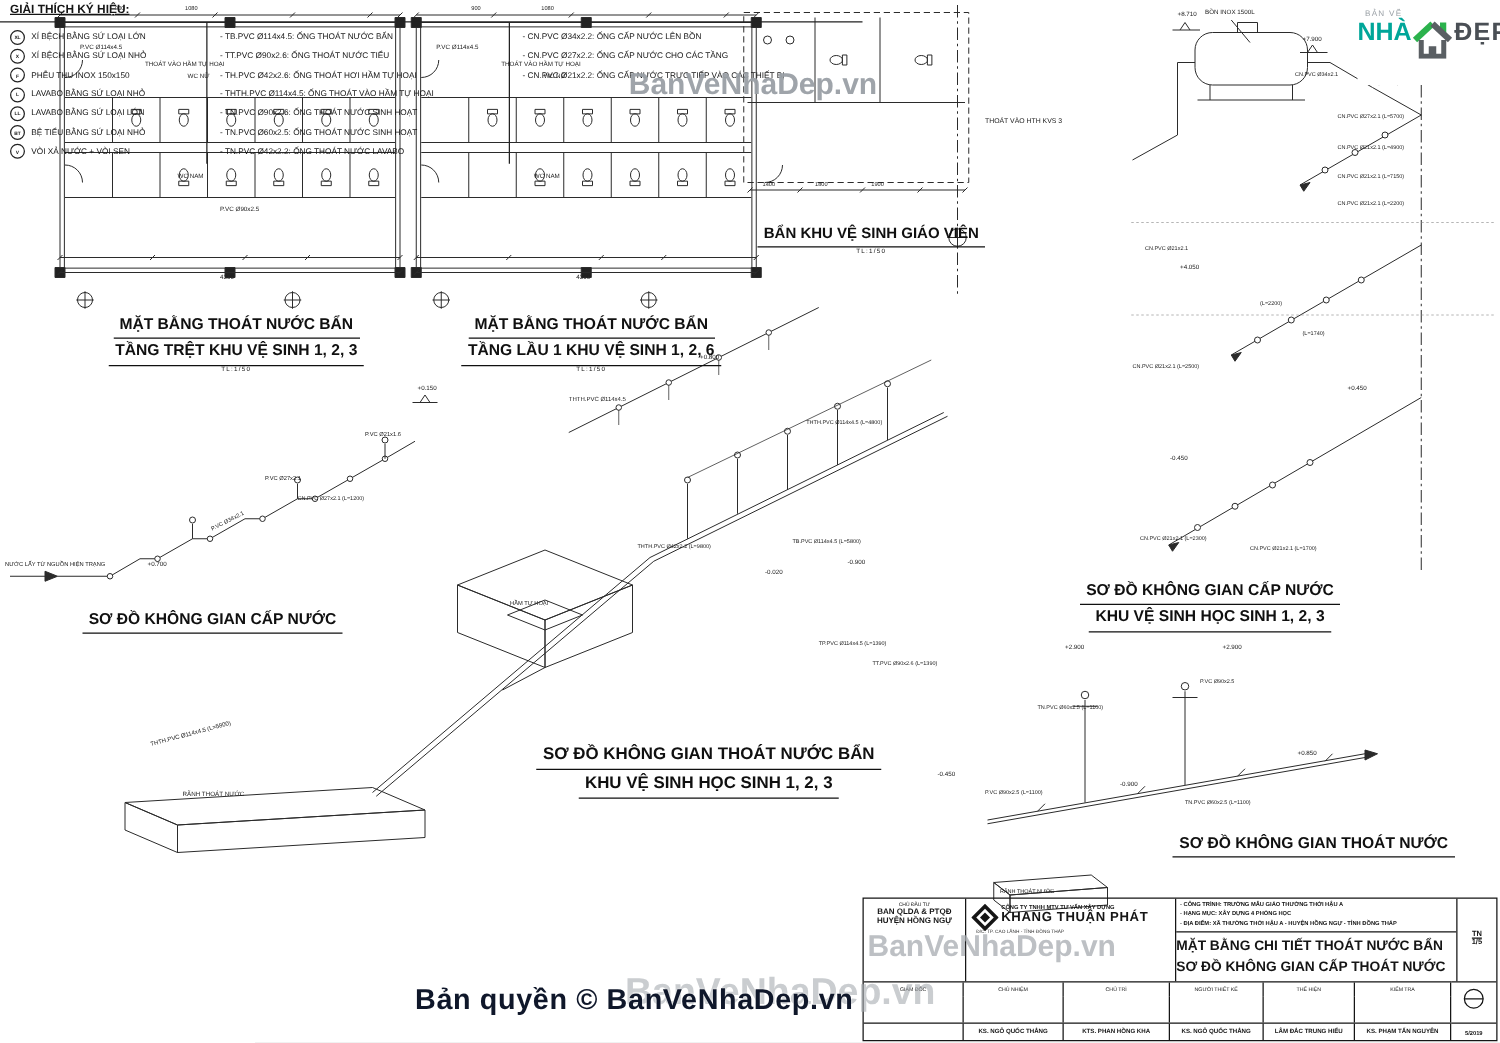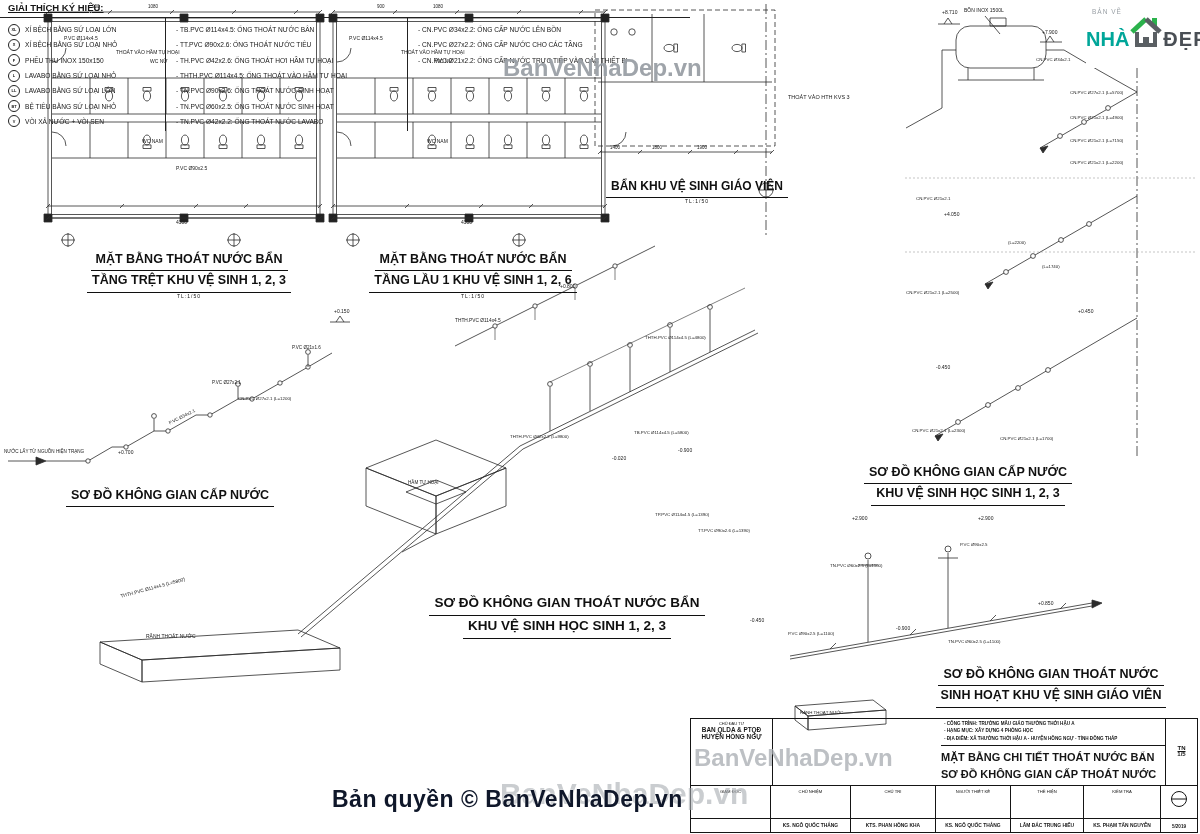--- a/index.html
+++ b/index.html
@@ -51,21 +51,21 @@
   .tb-date{position:absolute;left:470px;top:99px;width:36px;height:14px;border-top:1.1px solid #151515;font-size:4.6px;font-weight:bold;display:flex;align-items:center;justify-content:center}
   
   .wm{position:absolute;font-weight:bold;white-space:nowrap;z-index:6;pointer-events:none}
   .wm-top{left:503px;top:54px;font-size:24px;color:#9aa0a6;opacity:.95}
   .wm-mid{left:694px;top:744px;font-size:24px;color:#a7acb1;opacity:.75}
   .wm-gray{left:500px;top:777px;font-size:30px;color:#a7acb1;opacity:.6}
   .wm-copy{left:332px;top:786px;font-size:23px;color:#0f172a;letter-spacing:.5px;text-shadow:0 0 2px #fff}
   
   .brand{position:absolute;left:1086px;top:8px;width:112px;height:60px;z-index:7;background:#fff}
   .brand-small{font-size:6.5px;color:#9aa0a6;letter-spacing:1px;margin-left:6px}
-  .brand-row{display:flex;align-items:flex-end}
+  .brand-row{display:flex;align-items:flex-start}
   .brand-w1{font-size:20px;font-weight:800;color:#00a699}
   .brand-w2{font-size:20px;font-weight:700;color:#4a4f55;letter-spacing:1px}
 </style>
 </head>
 <body>
 
 <div class="canvas">
 
   <svg class="draw" width="1200" height="834" viewBox="0 0 1200 834">
     <defs>
@@ -283,21 +283,20 @@
         <div><span class="tl">KHU VỆ SINH HỌC SINH 1, 2, 3</span></div>
         <div class="sc"></div>
       </div>
       <div class="ttl" style="left: 840px; top: 463px; width: 256px; font-size: 12.5px;">
         <div><span class="tl">SƠ ĐỒ KHÔNG GIAN CẤP NƯỚC</span></div>
         <div><span class="tl">KHU VỆ SINH HỌC SINH 1, 2, 3</span></div>
         <div class="sc"></div>
       </div>
       <div class="ttl" style="left: 905px; top: 665px; width: 292px; font-size: 12.5px;">
         <div><span class="tl">SƠ ĐỒ KHÔNG GIAN THOÁT NƯỚC</span></div>
-        <div><span class="tl">SINH HOẠT KHU VỆ SINH GIÁO VIÊN</span></div>
         <div class="sc"></div>
       </div>
     </div>
 
   <div>
 
   <span class="lbl" style="left: 64px; top: 36px; font-size: 5px;">P.VC Ø114x4.5</span>
       <span class="lbl" style="left: 116px; top: 50px; font-size: 5px;">THOÁT VÀO HẦM TỰ HOẠI</span>
       <span class="lbl" style="left: 150px; top: 59px; font-size: 5px;">WC NỮ</span>
       <span class="lbl" style="left: 142px; top: 139px; font-size: 5px;">WC NAM</span>
@@ -417,20 +416,32 @@
         </div>
     </div>
   </div>
 
   <div class="tb">
     <div class="cell tb-a">
       <div class="tb-a-lab">CHỦ ĐẦU TƯ</div>
       <div class="tb-a-l1">BAN QLDA &amp; PTQĐ</div>
       <div class="tb-a-l2">HUYỆN HỒNG NGỰ</div>
     </div>
+    <div class="cell tb-b">
+      <span class="tb-logo">
+        <svg width="22" height="22" viewBox="0 0 22 22">
+          <polygon points="11,0 22,11 11,22 0,11" fill="#151515"></polygon>
+          <polygon points="11,4 18,11 11,18 4,11" fill="#ffffff"></polygon>
+          <polygon points="11,7 15,11 11,15 7,11" fill="#151515"></polygon>
+        </svg>
+      </span>
+      <div class="tb-b-pre">CÔNG TY TNHH MTV TƯ VẤN XÂY DỰNG</div>
+      <div class="tb-b-name">KHANG THUẬN PHÁT</div>
+      <div class="tb-b-addr">Đ/C: TP. CAO LÃNH - TỈNH ĐỒNG THÁP</div>
+    </div>
     <div class="cell tb-c">
       <div class="tb-proj">
         <div>- CÔNG TRÌNH: TRƯỜNG MẪU GIÁO THƯỜNG THỚI HẬU A</div>
         <div>- HẠNG MỤC: XÂY DỰNG 4 PHÒNG HỌC</div>
         <div>- ĐỊA ĐIỂM: XÃ THƯỜNG THỚI HẬU A - HUYỆN HỒNG NGỰ - TỈNH ĐỒNG THÁP</div>
       </div>
       <div class="tb-title">
         <div>MẶT BẰNG CHI TIẾT THOÁT NƯỚC BẨN</div>
         <div>SƠ ĐỒ KHÔNG GIAN CẤP THOÁT NƯỚC</div>
       </div>

